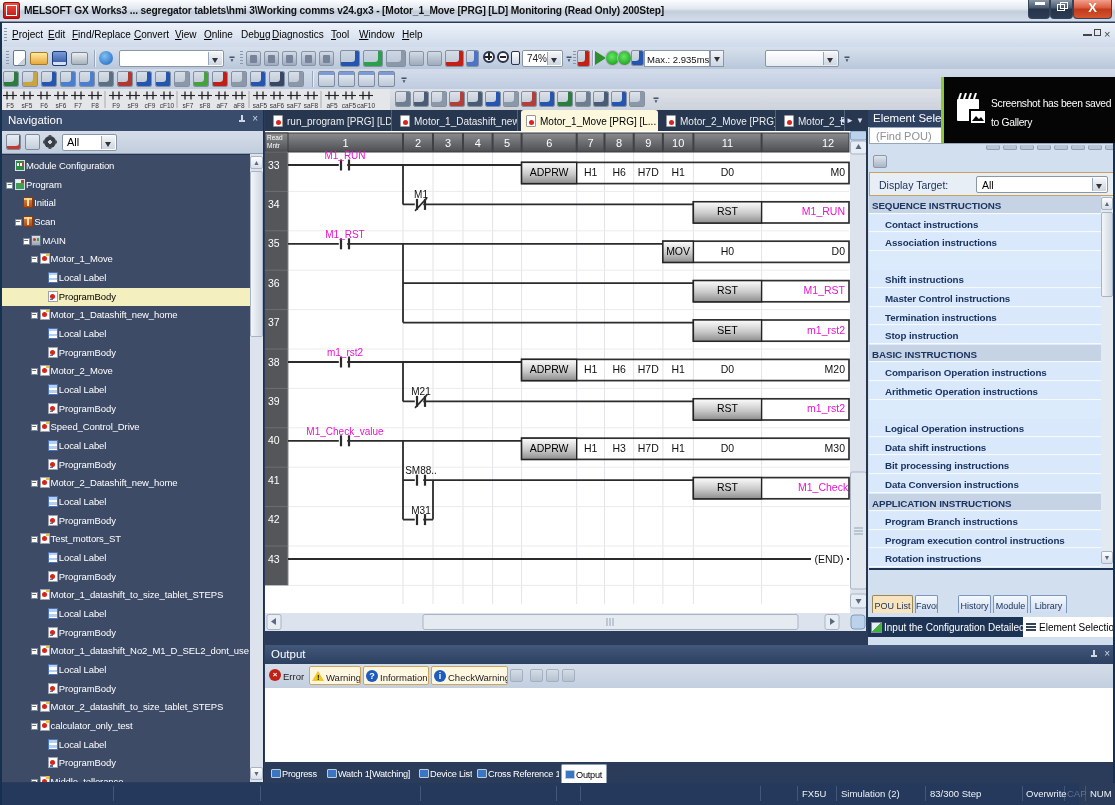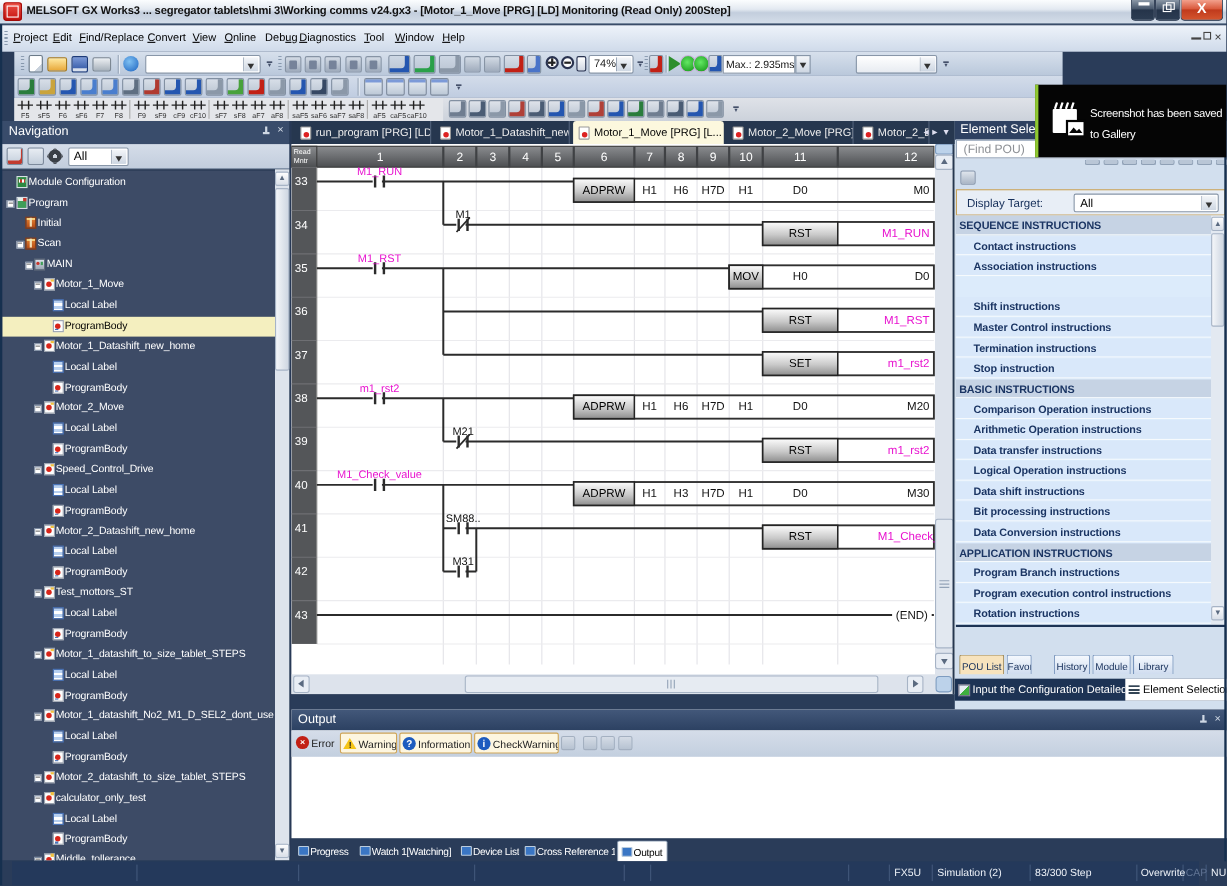--- a/index.html
+++ b/index.html
@@ -15,21 +15,21 @@
  color:#fff;text-align:center;border-radius:0 0 4px 4px}
 #btnmin{left:1028px;width:22px;background:linear-gradient(#8a97a6,#46566b 45%,#25344a 50%,#2c3c52)}
 #btnres{left:1050px;width:23px;background:linear-gradient(#8a97a6,#46566b 45%,#25344a 50%,#2c3c52)}
 #btncls{left:1073px;width:39px;background:linear-gradient(#f2a08c,#d9593c 45%,#c03a1c 50%,#d4552e);
  font-size:13px;font-weight:bold}
 #btnmin i,#btnres i{position:absolute;font-style:normal}
 #menubar{left:0;top:23px;width:1115px;height:24px;
  background:linear-gradient(#eef3fa,#dbe4f0 60%,#cfdaea);color:#000;font-size:10px}
 #menubar span.mi{position:absolute;top:6px}
 #menubar u{text-decoration:underline}
-.tbar{left:13px;width:953px;background:linear-gradient(#d7e0ec,#c2cfe0 70%,#b9c7da)}
+.tbar{left:0;width:1115px;background:linear-gradient(#d7e0ec,#c2cfe0 70%,#b9c7da)}
 #tb1{top:47px;height:22px}
 #tb2{top:69px;height:20px;background:linear-gradient(#d3dcea,#bfcce0)}
 #tb3{top:89px;height:21px;background:linear-gradient(#dfe2e8,#ccd2db)}
 .ic{position:absolute;width:16px;height:16px;border-radius:2px}
 .sep{position:absolute;width:1px;background:#9aa7b8;box-shadow:1px 0 0 #e8eef6}
 .grip{position:absolute;width:3px;background:repeating-linear-gradient(#8798ad 0 1px,transparent 1px 3px)}
 .combo{position:absolute;background:#fff;border:1px solid #8896a8;border-radius:2px;white-space:nowrap;overflow:hidden}
 .combo .da{position:absolute;right:1px;top:1px;bottom:1px;width:14px;
  background:linear-gradient(#f4f6f9,#cdd6e2);border-left:1px solid #9aa7b8;border-radius:0 1px 1px 0}
 .da:after{content:"";position:absolute;left:3px;top:6px;border:3.5px solid transparent;border-top:5px solid #333}
@@ -94,21 +94,21 @@
 .obtn{position:absolute;top:2px;height:19px;font-size:9.5px;color:#222;padding:4.5px 3px 0 16px;overflow:hidden;white-space:nowrap}
 .obtn.on{background:#fdf6e0;border:1px solid #cfa558;border-radius:2px}
 .oico{position:absolute;left:2px;top:3px;width:12px;height:12px;border-radius:50%;color:#fff;
  font-size:9px;line-height:12px;text-align:center;font-weight:bold}
 
 #btabs{left:265px;top:764px;width:1006px;height:19px}
 .btab{position:absolute;top:0;height:19px;color:#fff;font-size:9.2px;letter-spacing:-0.25px;padding:5px 2px 0 14px;white-space:nowrap;overflow:hidden}
 .btab.active{background:#fff;color:#000;border-radius:2px 2px 0 0;border:1px solid #8fa0b5;border-bottom:none}
 .btab .bico{position:absolute;left:3px;top:5px;width:10px;height:9px;background:#3a76c4;
  border:1px solid #bcd;border-radius:1px}
-#statusbar{left:11px;top:783px;width:1079px;height:22px;background:#24395b;color:#eef2f8;font-size:9.5px}
+#statusbar{left:0;top:783px;width:1079px;height:22px;background:#24395b;color:#eef2f8;font-size:9.5px}
 #statusbar span{position:absolute;top:5px;white-space:nowrap}
 #statusbar i.vsep{position:absolute;top:3px;width:1px;height:15px;background:#42587b;font-style:normal}
 
 #notif{left:941px;top:77px;width:174px;height:66px;background:#050505;z-index:50}
 #notif .accent{position:absolute;left:0;top:0;width:3px;height:66px;background:#8fc832}
 #notif .ntxt{position:absolute;left:50px;top:17px;color:#fff;font-size:10.3px;letter-spacing:-0.3px;line-height:19px;white-space:nowrap}
 .pin{position:absolute;width:8px;height:9px}
 .pin:before{content:"";position:absolute;left:3px;top:0;width:2px;height:6px;background:#cfd8e4}
 .pin:after{content:"";position:absolute;left:1px;top:5px;width:6px;height:1.5px;background:#cfd8e4}
 .xg{position:absolute;color:#cfd8e4;font-size:10px}
@@ -788,21 +788,20 @@
 <div class="erow hdr" style="top:0.00px">SEQUENCE INSTRUCTIONS</div>
 <div class="erow itm" style="top:18.60px">Contact instructions</div>
 <div class="erow itm" style="top:37.20px">Association instructions</div>
 <div class="erow itm" style="top:74.40px">Shift instructions</div>
 <div class="erow itm" style="top:93.00px">Master Control instructions</div>
 <div class="erow itm" style="top:130.20px">Stop instruction</div>
 <div class="erow itm" style="top:111.60px">Termination instructions</div>
 <div class="erow hdr" style="top:148.80px">BASIC INSTRUCTIONS</div>
 <div class="erow itm" style="top:167.40px">Comparison Operation instructions</div>
 <div class="erow itm" style="top:186.00px">Arithmetic Operation instructions</div>
-<div class="erow itm" style="top:204.60px">Data transfer instructions</div>
 <div class="erow itm" style="top:223.20px">Logical Operation instructions</div>
 <div class="erow itm" style="top:241.80px">Data shift instructions</div>
 <div class="erow itm" style="top:260.40px">Bit processing instructions</div>
 <div class="erow itm" style="top:279.00px">Data Conversion instructions</div>
 <div class="erow hdr" style="top:297.60px">APPLICATION INSTRUCTIONS</div>
 <div class="erow itm" style="top:316.20px">Program Branch instructions</div>
 <div class="erow itm" style="top:334.80px">Program execution control instructions</div>
 <div class="erow itm" style="top:353.40px">Rotation instructions</div>
 <div id="elsb">
 <span class="sbbtn" style="top:1px;width:12px">▲</span>

